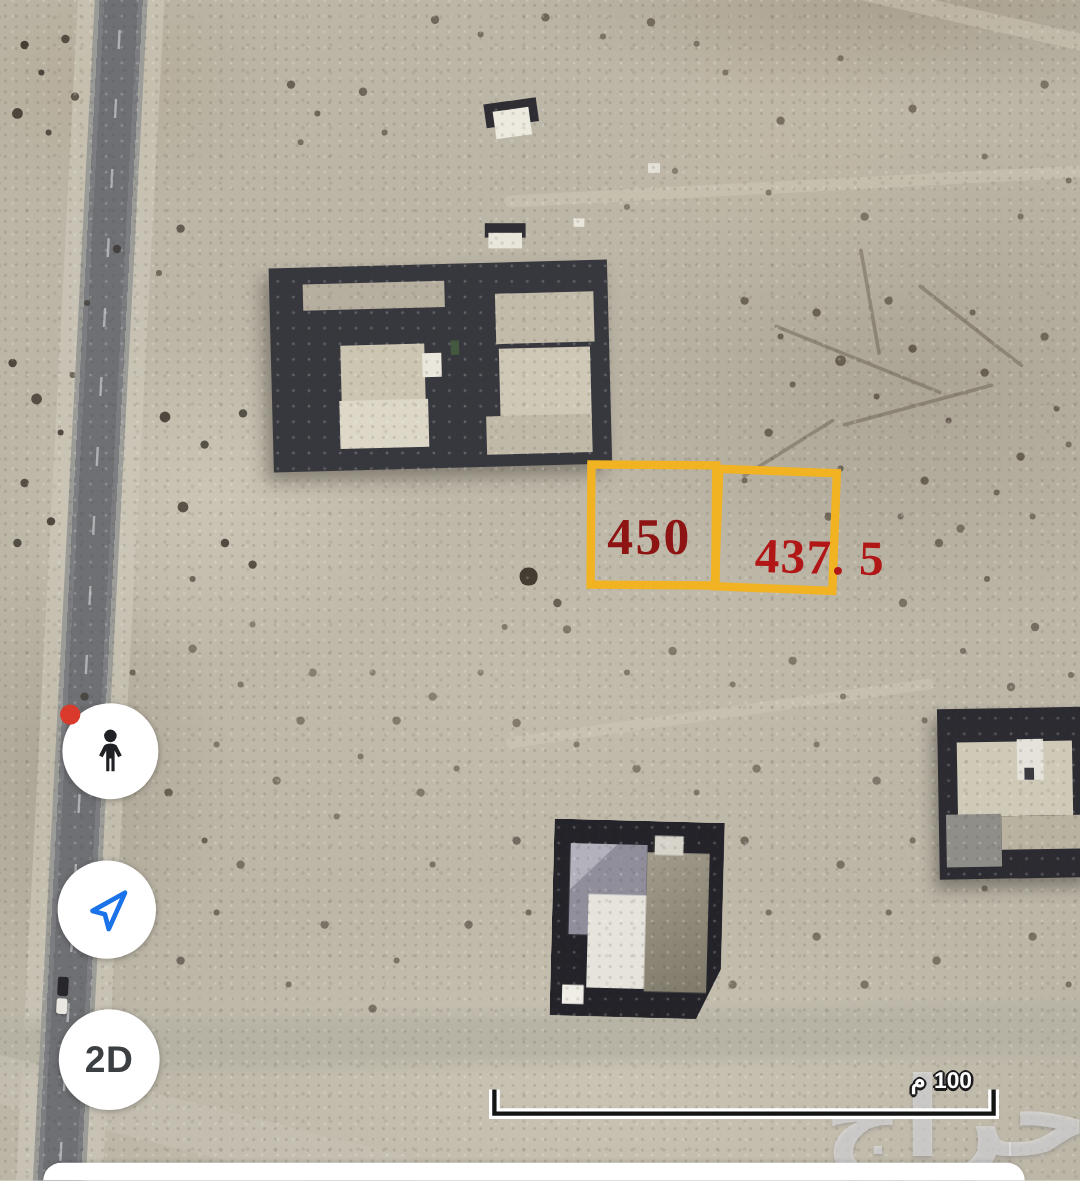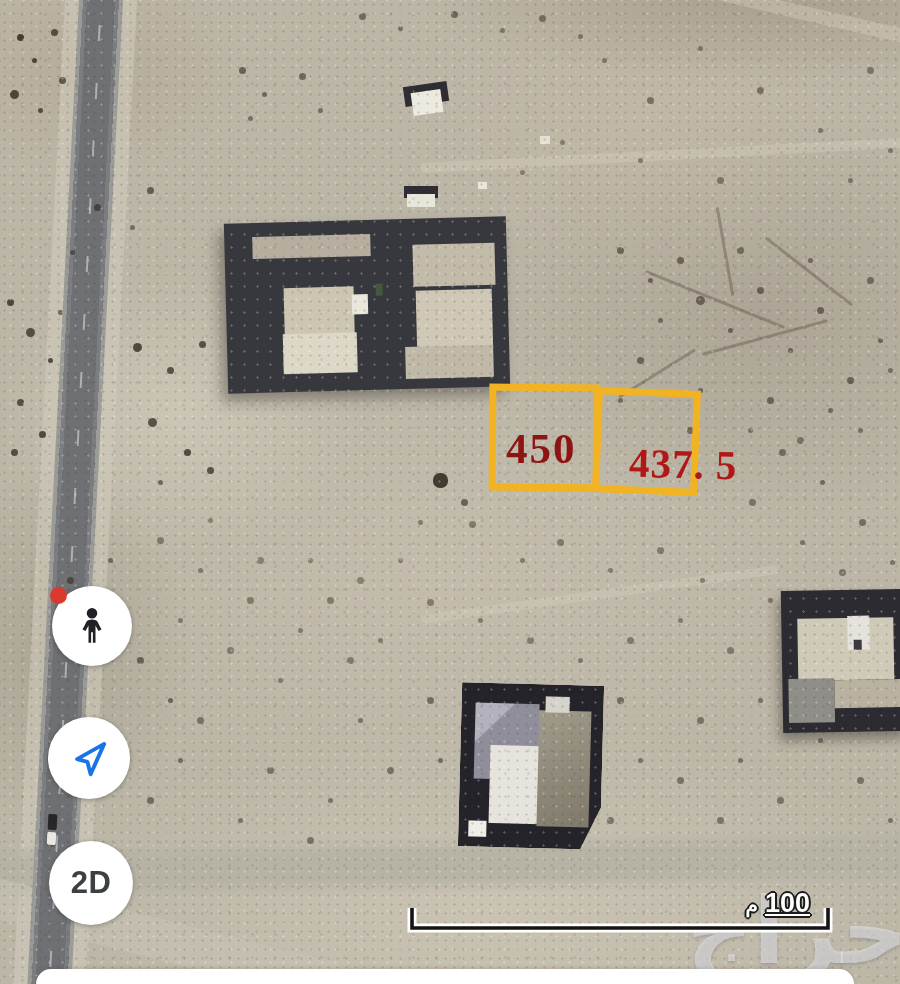--- a/index.html
+++ b/index.html
@@ -133,21 +133,21 @@
   .wm-brand{position:absolute;right:-8px;top:886px;z-index:20;font-family:"DejaVu Sans",sans-serif;
     font-weight:700;font-size:92px;line-height:1;color:rgba(233,233,237,.55);
     text-shadow:0 2px 3px rgba(110,110,116,.35);}
   
   .scalebar{position:absolute;left:406px;top:896px;width:428px;height:40px;z-index:25;}
   .scalebar-label{position:absolute;top:-8px;right:24px;display:flex;align-items:baseline;gap:7px;
     color:#fff;font-weight:700;
     text-shadow:-2px 0 0 #1b1b1b,2px 0 0 #1b1b1b,0 -2px 0 #1b1b1b,0 2px 0 #1b1b1b,
       -1px -1px 0 #1b1b1b,1px 1px 0 #1b1b1b,-1px 1px 0 #1b1b1b,1px -1px 0 #1b1b1b;}
   .scalebar-label .unit{font-size:20px;}
-  .scalebar-label .val{font-size:27px;text-decoration:underline;}
+  .scalebar-label .val{font-size:19px;}
   
   .ctl{position:absolute;z-index:30;border:none;padding:0;margin:0;background:#fff;border-radius:50%;
     display:flex;align-items:center;justify-content:center;cursor:pointer;
     box-shadow:0 1px 5px rgba(0,0,0,.3);}
   .ctl-pegman{left:52px;top:586px;width:80px;height:80px;}
   .ctl-compass{left:48px;top:717px;width:82px;height:82px;}
   .ctl-2d{left:49px;top:841px;width:84px;height:84px;font-size:31px;font-weight:700;color:#3C4043;letter-spacing:.5px;}
   .sv-badge{position:absolute;left:50px;top:587px;width:17px;height:17px;border-radius:50%;
     background:#D93A2B;z-index:31;}
   

